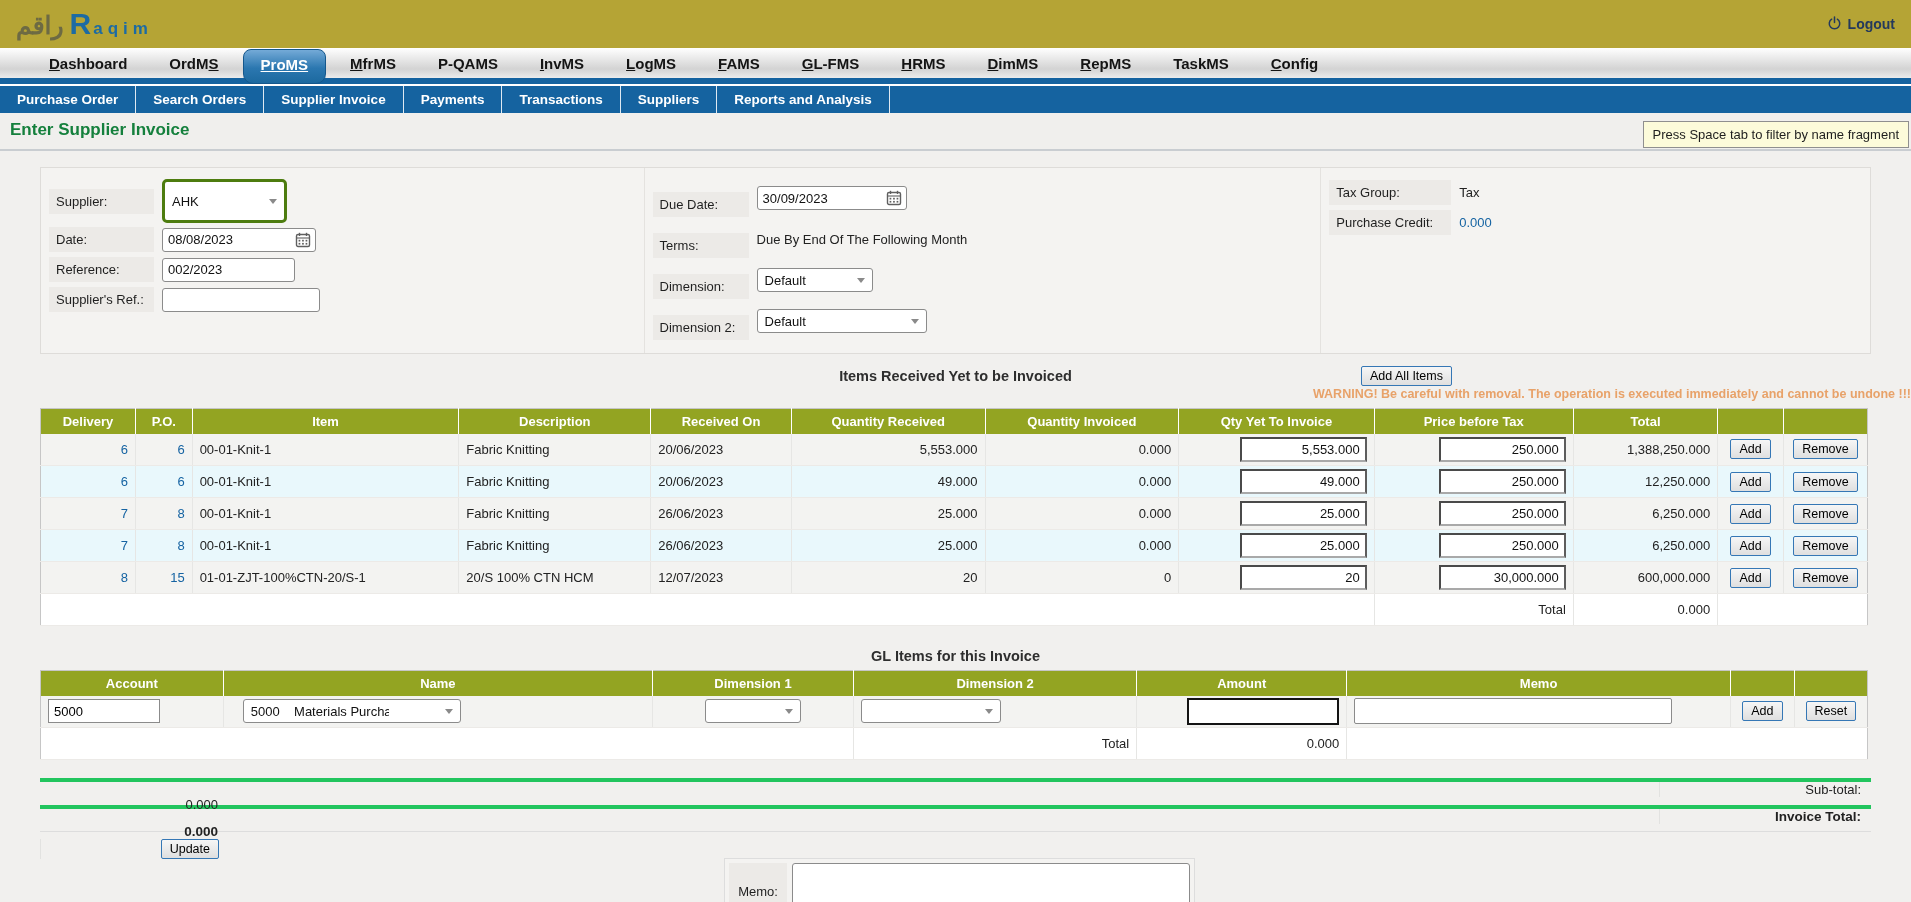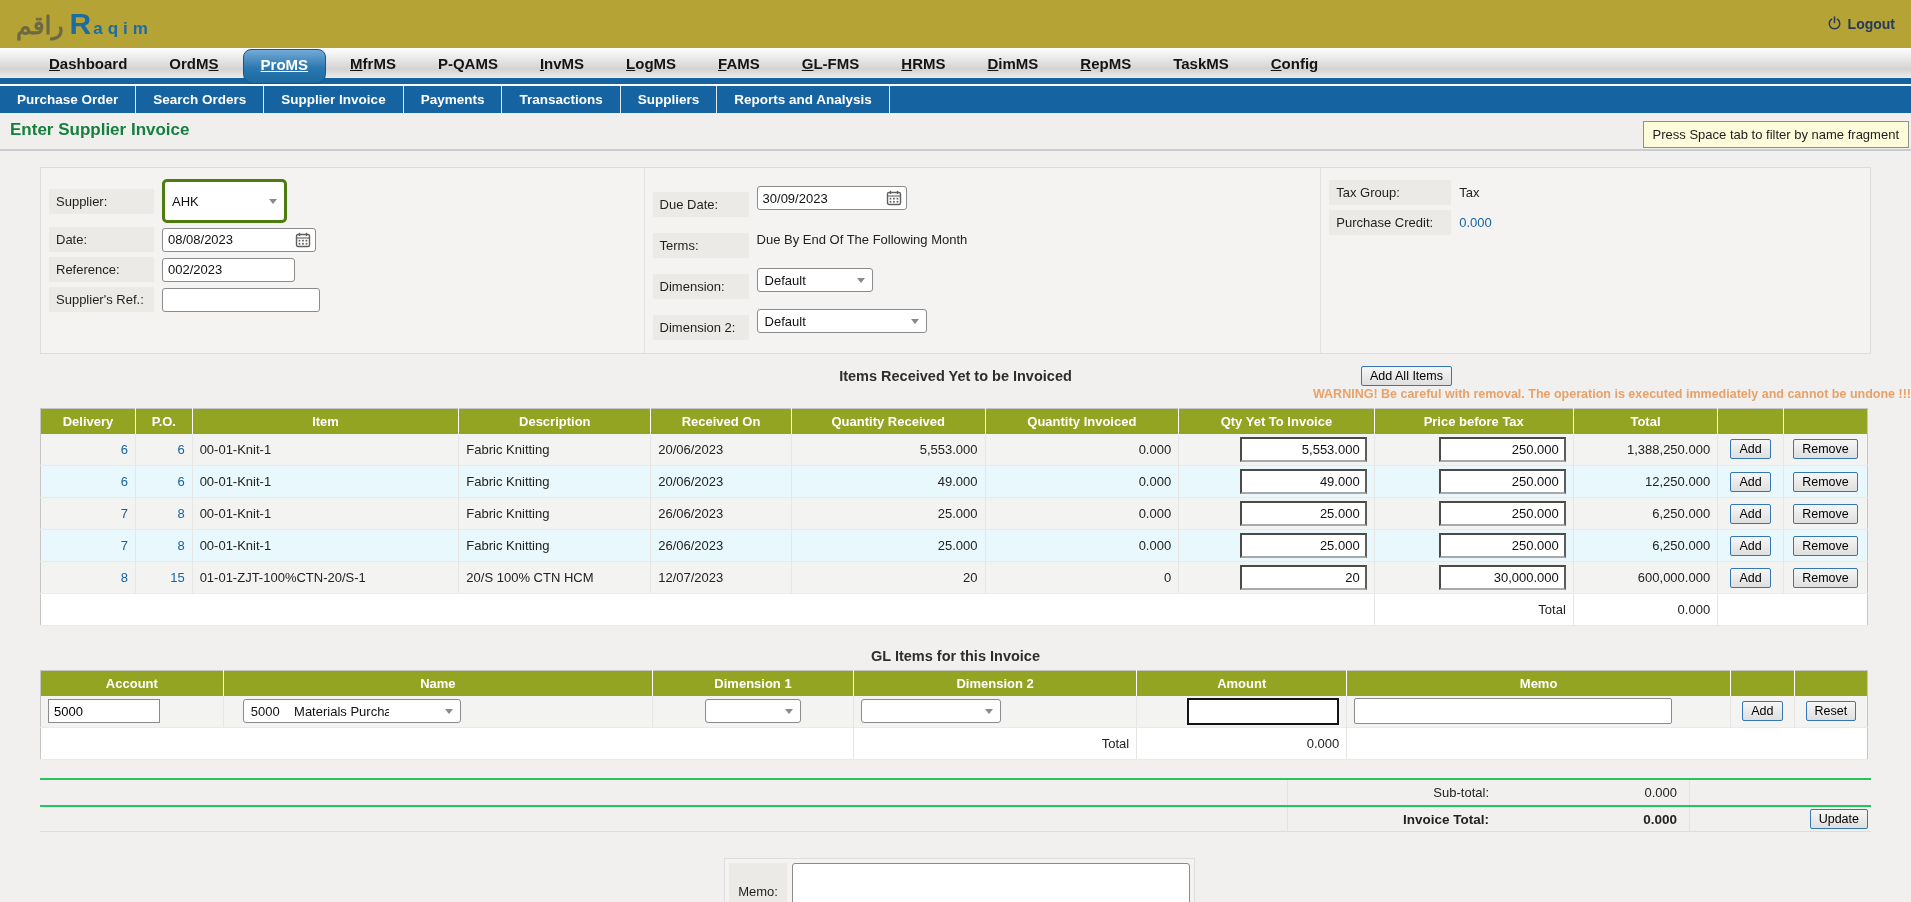--- a/index.html
+++ b/index.html
@@ -111,21 +111,21 @@
   }
   tfoot td { background:#fff; border-bottom:none; height:27px; font-size:13px; }
 
   .gl-entry td { height:38px; }
   .acct-in { width:112px; height:24px; border:1px solid #8b8b8b; font-family:inherit; font-size:13px; padding:0 5px; }
   .amount-in { width:152px; height:27px; border:2px solid #141414; font-family:inherit; font-size:13px; padding:0 5px; text-align:right; }
   .memo-in { width:318px; height:26px; border:1px solid #8b8b8b; border-radius:2px; font-family:inherit; font-size:13px; padding:0 5px; }
 
   
   .totblock { margin:18px 40px 0; }
-  .totrow { display:flex; align-items:center; height:27px; border-top:2px solid #22c55e; }
+  .totrow { display:flex; align-items:center; height:27px; border-top:4px solid #22c55e;flex-direction:column; }
   .totrow:last-child { border-bottom:1px solid #ddd; }
   .totrow .tlbl { margin-left:auto; width:212px; text-align:right; border-left:1px solid #e2e2e0; align-self:stretch; display:flex; align-items:center; justify-content:flex-end; padding-right:10px; }
   .totrow .tval { width:190px; text-align:right; padding-right:12px; align-self:stretch; display:flex; align-items:center; justify-content:flex-end; }
   .totrow .ttail { width:182px; border-left:1px solid #e2e2e0; align-self:stretch; display:flex; align-items:center; justify-content:flex-end; padding-right:3px; }
   .totrow.bold .tlbl, .totrow.bold .tval { font-weight:bold; font-size:13.5px; }
 
   
   .memo-wrap { display:flex; justify-content:center; margin-top:26px; }
   .memo-box { display:flex; align-items:stretch; border:1px solid #ddd; background:#f4f3f1; padding:4px;margin-left:8px; }
   .memo-label { background:#eceae7; display:flex; align-items:center; padding:0 9px; color:#1f1f1f; }

